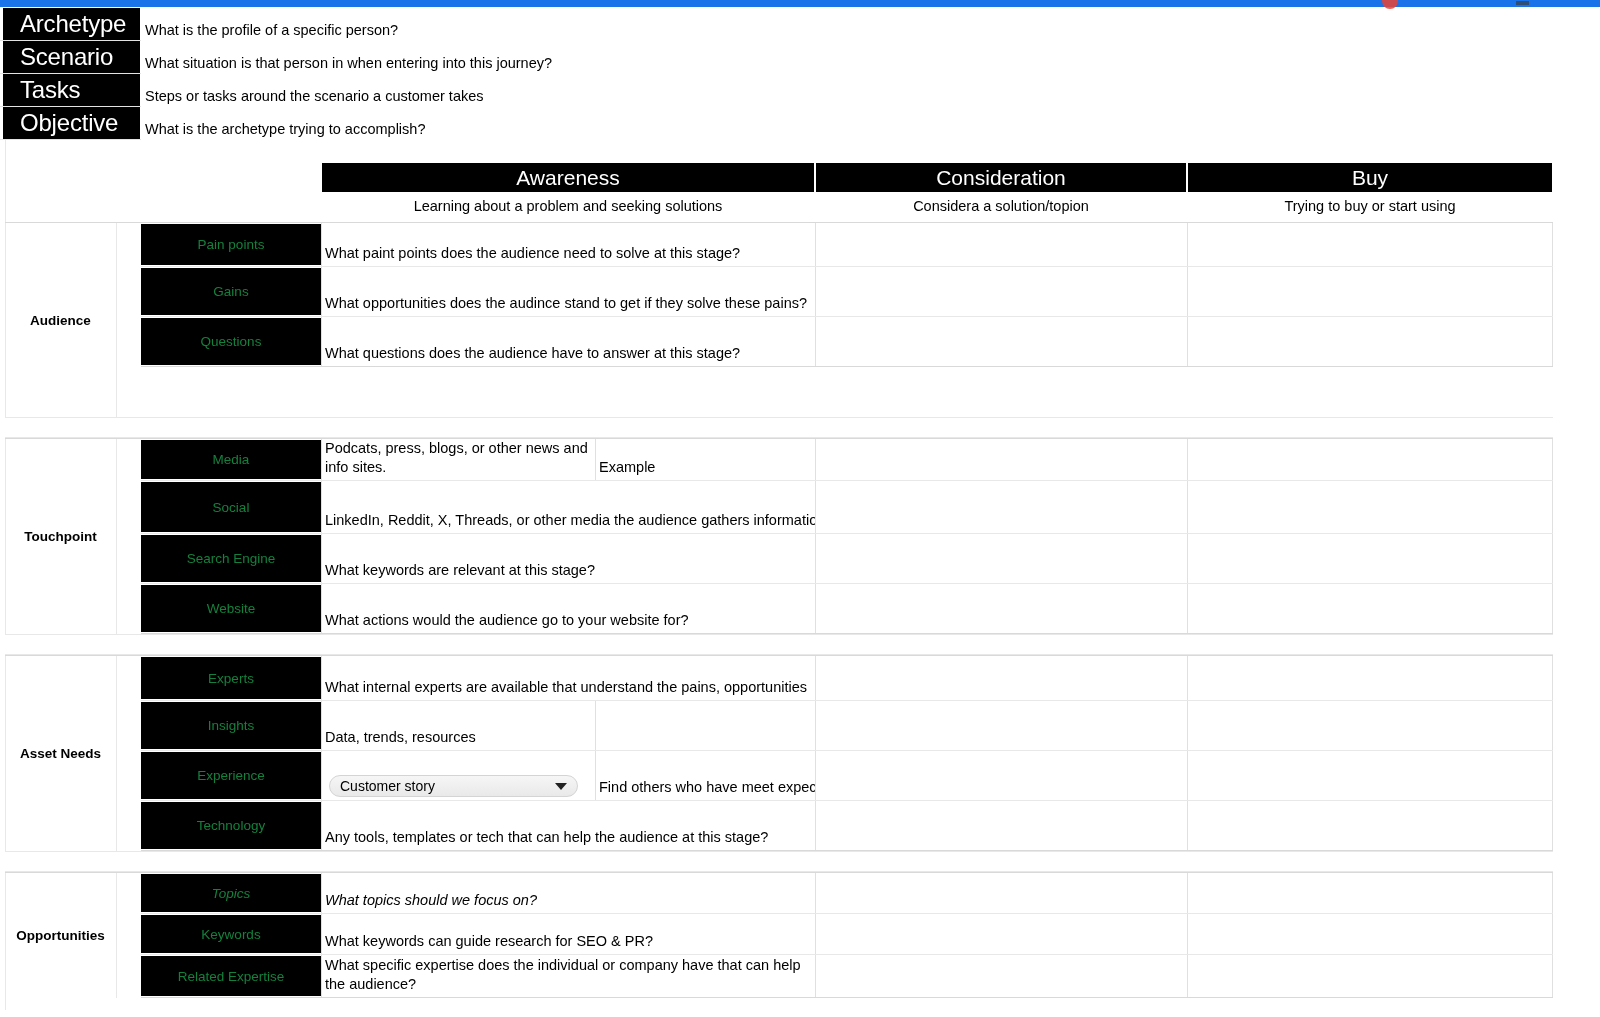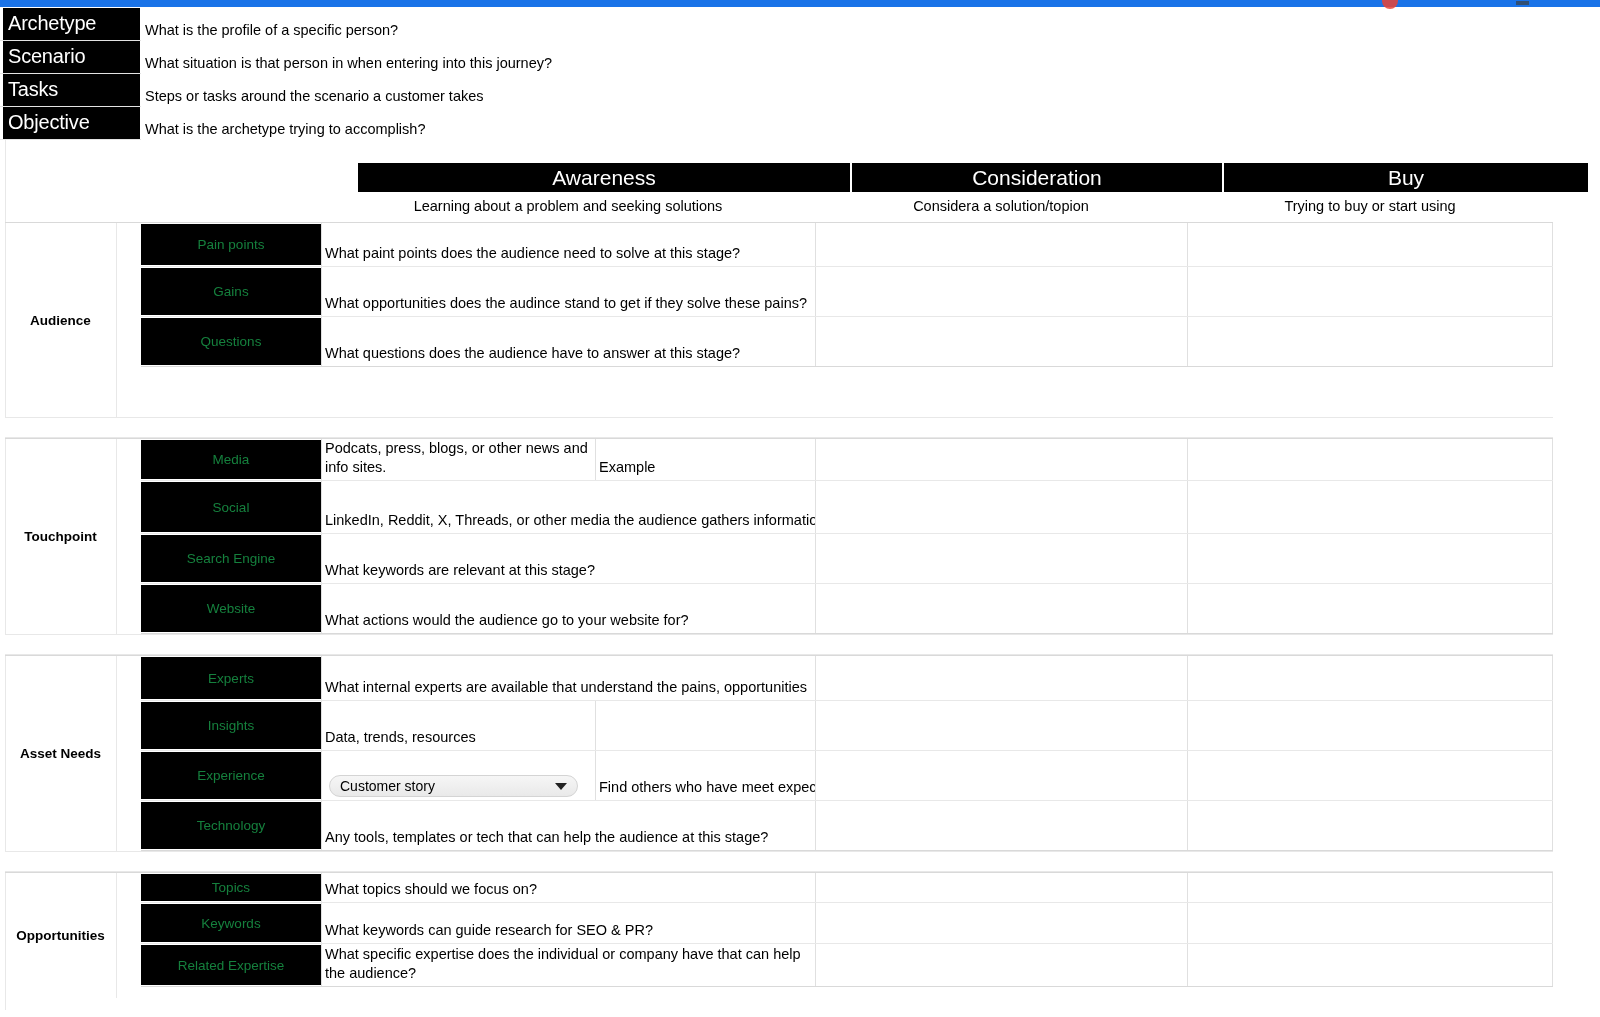--- a/index.html
+++ b/index.html
@@ -23,41 +23,41 @@
     position:absolute;left:1516px;top:1px;width:13px;height:4px;
     background:#3c4043;opacity:.7;
   }
 
   
   .meta{position:absolute;left:0;top:8px;width:1600px;}
   .meta-row{position:relative;height:33px;}
   .meta-label{
     position:absolute;left:3px;top:0;width:137px;height:32px;
     background:#000;color:#fff;
-    font-size:20px;line-height:31px;
-    padding-left:5px;box-sizing:border-box;
+    font-size:24px;line-height:31px;
+    padding-left:17px;box-sizing:border-box;
     white-space:nowrap;overflow:hidden;
     letter-spacing:-0.2px;
   }
   .meta-desc{
     position:absolute;left:145px;top:0;height:31px;
     display:flex;align-items:flex-end;
     font-size:14.5px;line-height:18px;
     padding-bottom:2px;
   }
   .meta-sep{
     position:absolute;left:0;width:141px;height:1px;background:#e3e3e3;
   }
   .gutter-line{
     position:absolute;left:5px;top:8px;width:1px;height:1002px;background:#e8e8e8;
   }
 
   
   .grid{position:absolute;left:5px;top:163px;width:1548px;}
-  .stage-head{position:relative;height:29px;margin-left:36px;}
+  .stage-head{position:relative;height:29px;}
   .stage-cell{
     position:absolute;top:0;height:29px;
     background:#000;color:#fff;
     font-size:21px;line-height:29px;text-align:center;
     border-left:1px solid #fff;border-right:1px solid #fff;
     box-sizing:border-box;
   }
   .stage-sub{position:relative;height:30px;}
   .stage-sub-cell{
     position:absolute;top:0;height:30px;
@@ -324,21 +324,21 @@
           <div class="cell c-buy">
             <div class="txt"></div>
           </div>
         </div>
       </div>
     </div>
     <div class="sec-gap"></div>
     <div class="section" style="height: 125px;">
       <div class="sec-name" style="height: 125px;">Opportunities</div>
       <div class="rows">
-        <div class="row" style="height: 30px;">
+        <div class="row" style="height: 41px; font-style: italic;">
           <div class="rowlabel">Topics</div>
           <div class="cell c-aw ">
             <div class="txt">What topics should we focus on?</div>
           </div>
           <div class="cell c-cons">
             <div class="txt"></div>
           </div>
           <div class="cell c-buy">
             <div class="txt"></div>
           </div>

